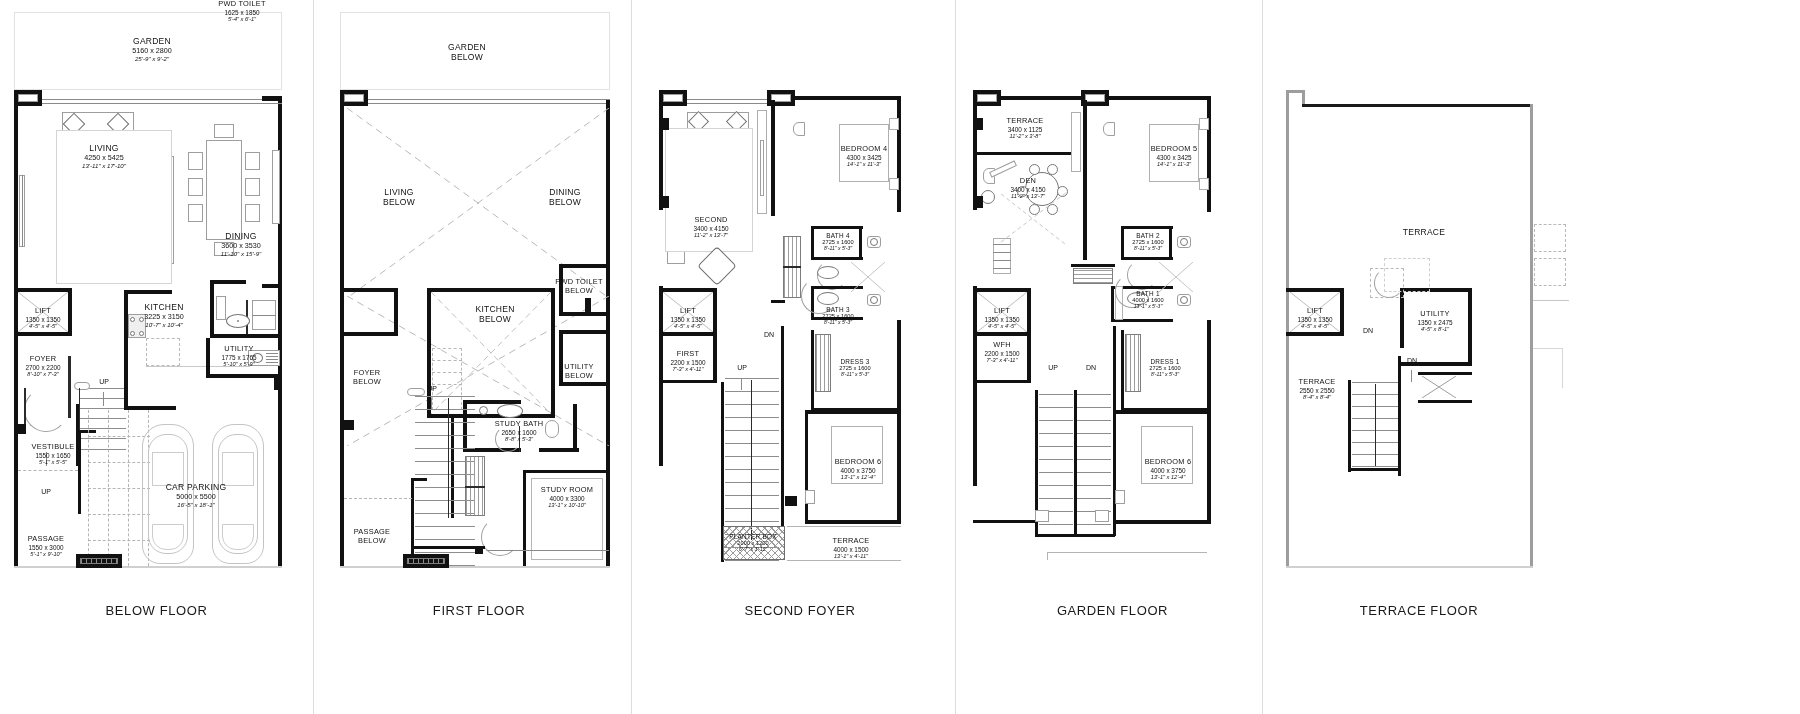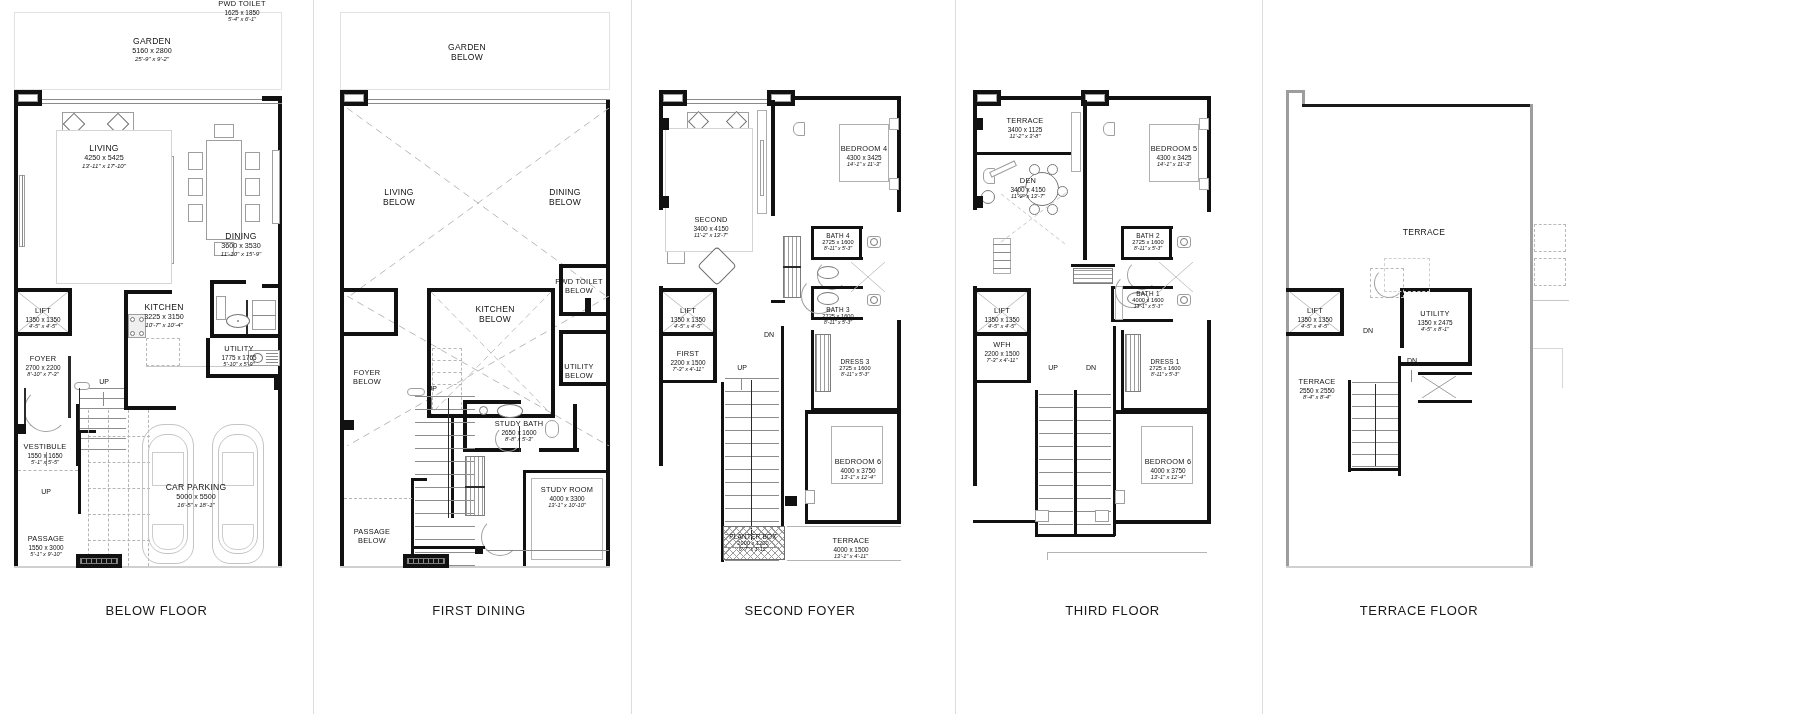--- a/index.html
+++ b/index.html
@@ -300,21 +300,21 @@
     <div class="lbl sm" style="left:43px;top:307px">
       <div class="n">LIFT</div>
       <div class="m">1350 x 1350</div>
       <div class="f">4'-5"  x  4'-5"</div>
     </div>
     <div class="lbl sm" style="left:43px;top:355px">
       <div class="n">FOYER</div>
       <div class="m">2700 x 2200</div>
       <div class="f">8'-10"  x  7'-3"</div>
     </div>
-    <div class="lbl sm" style="left:45px;top:443px">
+    <div class="lbl sm" style="left:53px;top:443px">
       <div class="n">VESTIBULE</div>
       <div class="m">1550 x 1650</div>
       <div class="f">5'-1"  x  5'-5"</div>
     </div>
     <div class="lbl" style="left:196px;top:483px">
       <div class="n">CAR PARKING</div>
       <div class="m">5000 x 5500</div>
       <div class="f">16'-5"  x  18'-1"</div>
     </div>
     <div class="lbl sm" style="left:46px;top:535px">
@@ -469,21 +469,21 @@
       <div class="n">STUDY BATH</div>
       <div class="m">2650 x 1600</div>
       <div class="f">8'-8"  x  5'-3"</div>
     </div>
     <div class="lbl sm" style="left:240px;top:486px">
       <div class="n">STUDY ROOM</div>
       <div class="m">4000 x 3300</div>
       <div class="f">13'-1"  x  10'-10"</div>
     </div>
 
-    <div class="panel-title">FIRST DINING</div>
+    <div class="panel-title">FIRST FLOOR</div>
   </div>
 
   <div class="panel" style="left:645px;width:310px">
 
     <div class="w" style="left:14px;top:90px;width:4px;height:120px"></div>
     <div class="w" style="left:14px;top:90px;width:28px;height:16px"></div>
     <div class="furnl" style="left:18px;top:94px;width:20px;height:8px"></div>
     <div class="lt" style="left:42px;top:99px;width:82px;height:1px"></div>
     <div class="lt" style="left:42px;top:103px;width:82px;height:1px"></div>
     <div class="w" style="left:122px;top:90px;width:28px;height:16px"></div>
@@ -827,21 +827,21 @@
       <div class="n">WFH</div>
       <div class="m">2200 x 1500</div>
       <div class="f">7'-3"  x  4'-11"</div>
     </div>
     <div class="lbl sm" style="left:205px;top:458px">
       <div class="n">BEDROOM 6</div>
       <div class="m">4000 x 3750</div>
       <div class="f">13'-1"  x  12'-4"</div>
     </div>
 
-    <div class="panel-title">THIRD FLOOR</div>
+    <div class="panel-title">GARDEN FLOOR</div>
   </div>
 
   <div class="panel" style="left:1272px;width:528px">
 
     <div class="w" style="left:14px;top:90px;width:3px;height:478px;background:#9d9d9d"></div>
     <div class="w" style="left:14px;top:90px;width:16px;height:3px;background:#9d9d9d"></div>
     <div class="w" style="left:30px;top:90px;width:3px;height:16px;background:#9d9d9d"></div>
     <div class="w" style="left:30px;top:104px;width:230px;height:3px;background:#1a1a1a"></div>
     <div class="w" style="left:258px;top:104px;width:3px;height:464px;background:#9d9d9d"></div>
     <div class="w" style="left:14px;top:566px;width:247px;height:2px;background:#d0d0d0"></div>

